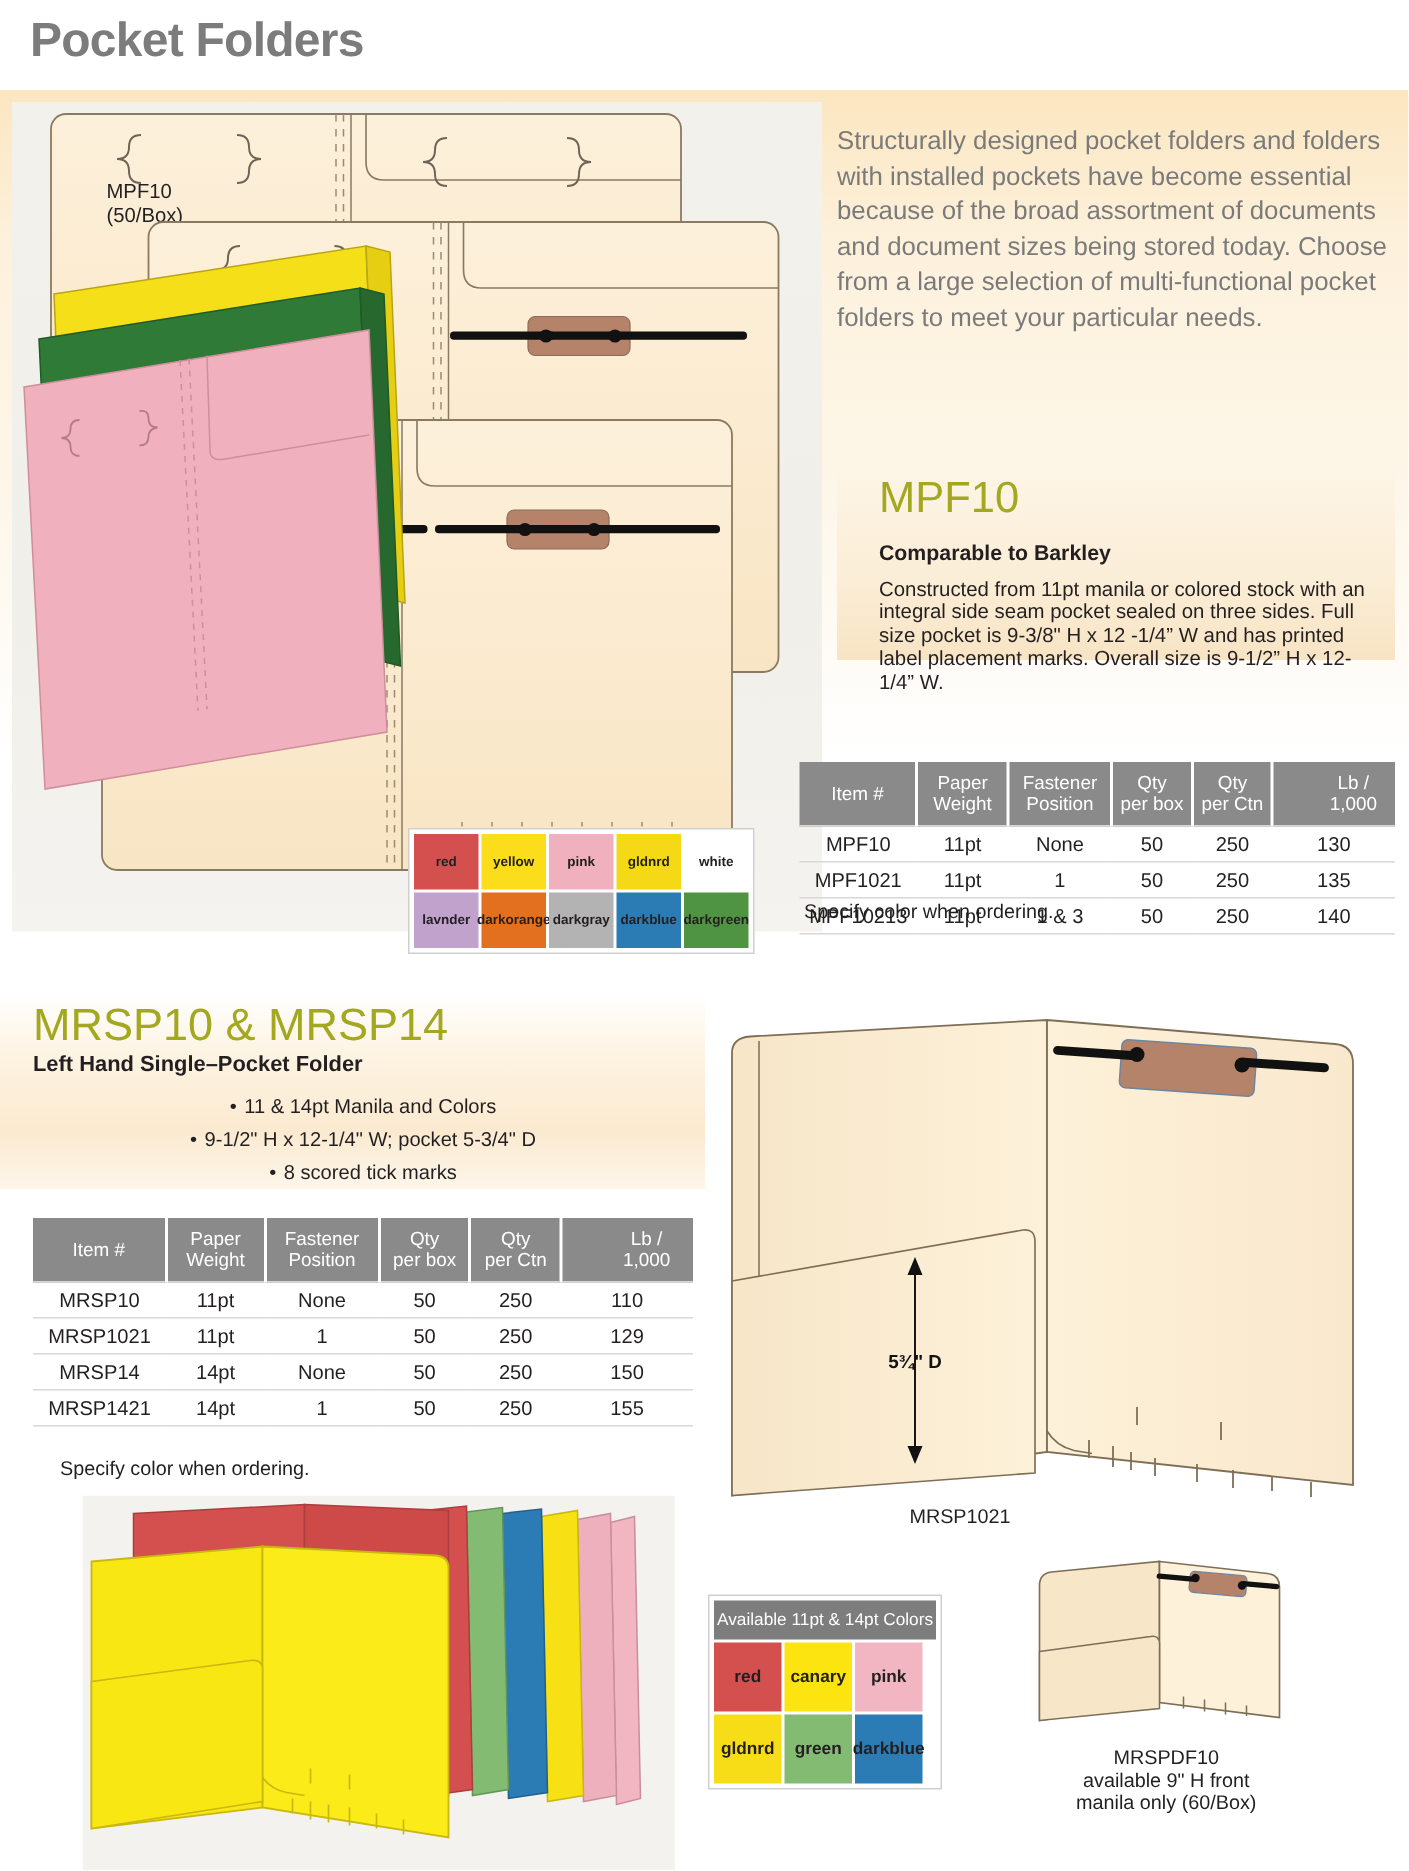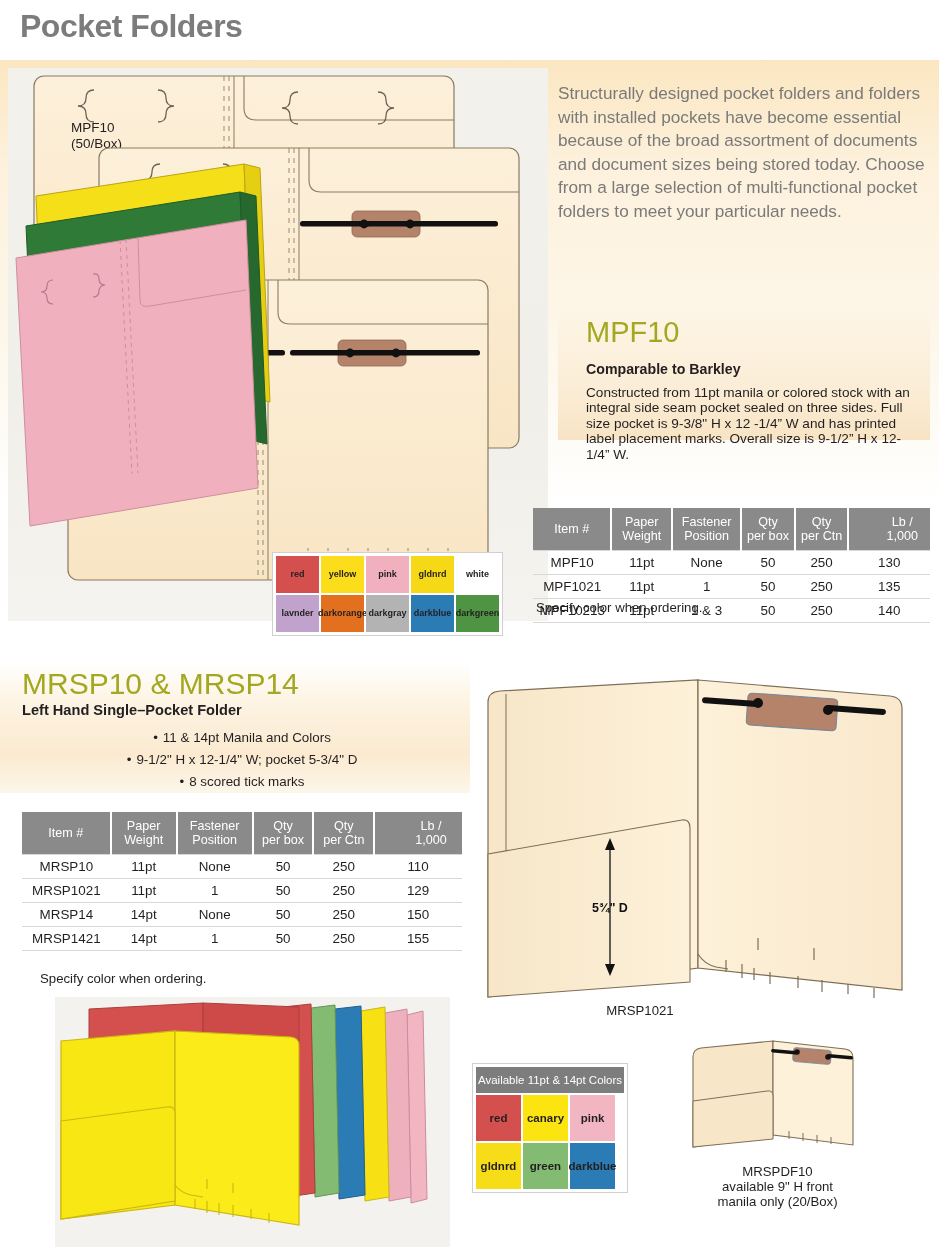--- a/index.html
+++ b/index.html
@@ -458,21 +458,21 @@
   <g stroke="#7e6e56" stroke-width="1">
     <path d="M104 96 L104 104"></path>
       <path d="M118 98 L118 106"></path>
       <path d="M132 100 L132 108"></path>
       <path d="M146 102 L146 109"></path>
   </g>
 </svg>
 <div class="abs caption" id="caption-pdf">
   <div>MRSPDF10</div>
   <div>available 9" H front</div>
-  <div>manila only (20/Box)</div>
+  <div>manila only (60/Box)</div>
 </div>
 
 <svg class="abs illus" id="bottom-illus" width="395" height="250" viewBox="0 0 395 250">
   <rect x="0" y="0" width="395" height="250" fill="#f3f2ee"></rect>
 
   <path d="M352 18 L368 14 L372 202 L356 206 Z" fill="#f2b6c3" stroke="#c98d9b" stroke-width="1"></path>
   <path d="M330 16 L352 12 L356 200 L334 204 Z" fill="#efb0bd" stroke="#c98d9b" stroke-width="1"></path>
   <path d="M306 14 L330 10 L334 200 L310 204 Z" fill="#f7e014" stroke="#c9b712" stroke-width="1"></path>
   <path d="M280 12 L306 9 L310 198 L284 202 Z" fill="#2b7cb5" stroke="#20608d" stroke-width="1"></path>
   <path d="M256 11 L280 8 L284 196 L260 200 Z" fill="#83bb72" stroke="#629659" stroke-width="1"></path>

